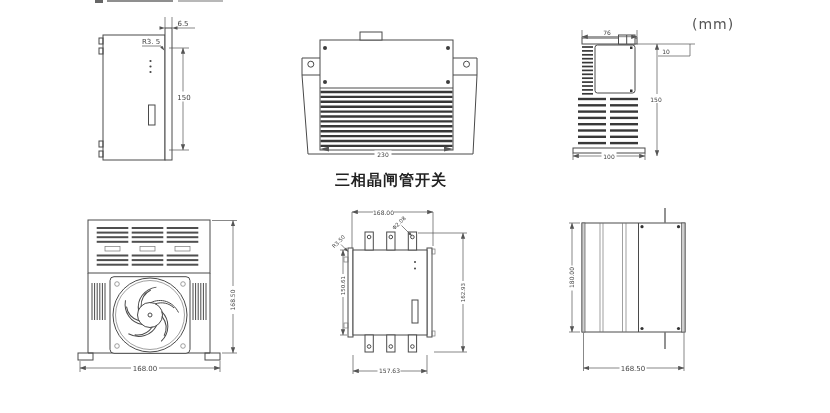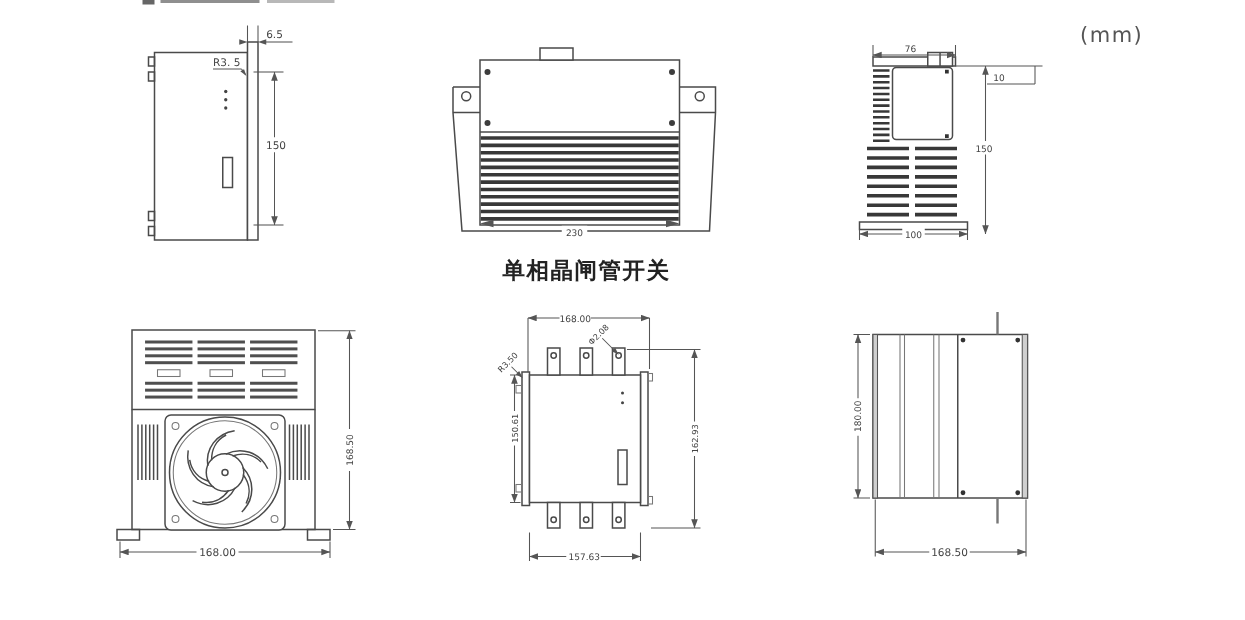--- a/index.html
+++ b/index.html
@@ -13,21 +13,21 @@
   .dim{stroke:#555;stroke-width:.7;fill:none;}
   .fin{stroke:#383838;stroke-width:2.4;fill:none;}
   .comb{stroke:#383838;stroke-width:1.7;fill:none;}
   .slat{fill:#4f4f4f;}
   .t{font-size:7px;}
   .ts{font-size:6px;}
   .tds{font-size:5.5px;}
   .wb{fill:#fff;stroke:none;}
   .cjk-label{position:absolute;width:190px;text-align:center;font-size:15px;
              font-weight:600;color:#222;letter-spacing:1px;}
-  #unit{position:absolute;left:720px;top:16px;font-size:14px;color:#555;letter-spacing:1px;}
+  #unit{position:absolute;left:692px;top:16px;font-size:14px;color:#555;letter-spacing:1px;}
   .smudge{position:absolute;background:#333;}
 </style>
 </head>
 <body>
 
 <div id="sheet">
 
   <div class="smudge" style="left:95px;top:0;width:8px;height:3px;opacity:.75"></div>
   <div class="smudge" style="left:107px;top:0;width:66px;height:2px;opacity:.55"></div>
   <div class="smudge" style="left:178px;top:0;width:45px;height:2px;opacity:.35"></div>
@@ -190,21 +190,21 @@
 
     <g>
       <line class="dim" x1="8" y1="143" x2="8" y2="150"></line>
       <line class="dim" x1="80" y1="143" x2="80" y2="150"></line>
       <line class="dim" x1="8" y1="146" x2="80" y2="146" marker-start="url(#m3)" marker-end="url(#m3)"></line>
       <rect class="wb" x="36.5" y="141.5" width="15" height="9"></rect>
       <text class="ts" x="44" y="148.5" text-anchor="middle">100</text>
     </g>
   </svg>
 
-  <div class="cjk-label" style="left:296px;top:171px;">单相晶闸管开关</div>
+  <div class="cjk-label" style="left:296px;top:171px;">三相晶闸管开关</div>
 
   <svg class="panel" style="left:75px;top:212px;" width="170" height="163" viewBox="0 0 170 163">
     <defs>
       <marker id="m4" orient="auto-start-reverse" markerUnits="userSpaceOnUse" markerWidth="7" markerHeight="6" refX="5.8" refY="2.2">
         <path d="M0,0 L6,2.2 L0,4.4 Z" fill="#555"></path>
       </marker>
     </defs>
     <g>
       <rect class="ln2" x="13" y="8" width="122" height="53"></rect>
       <path class="ln" d="M13,61 L13,141 L135,141 L135,61"></path>

